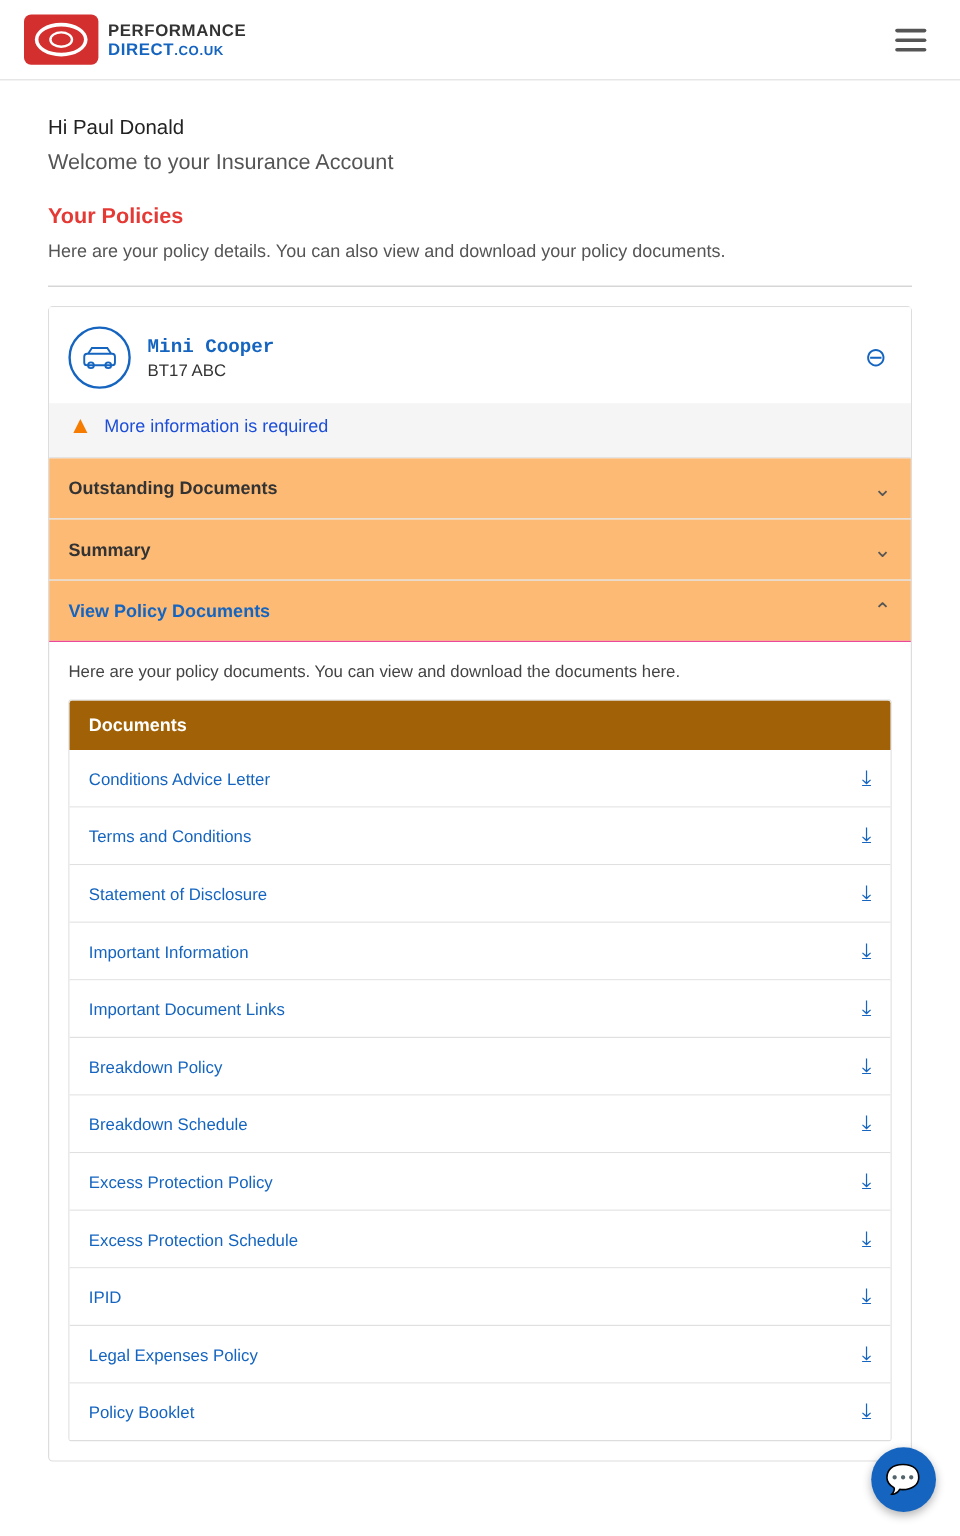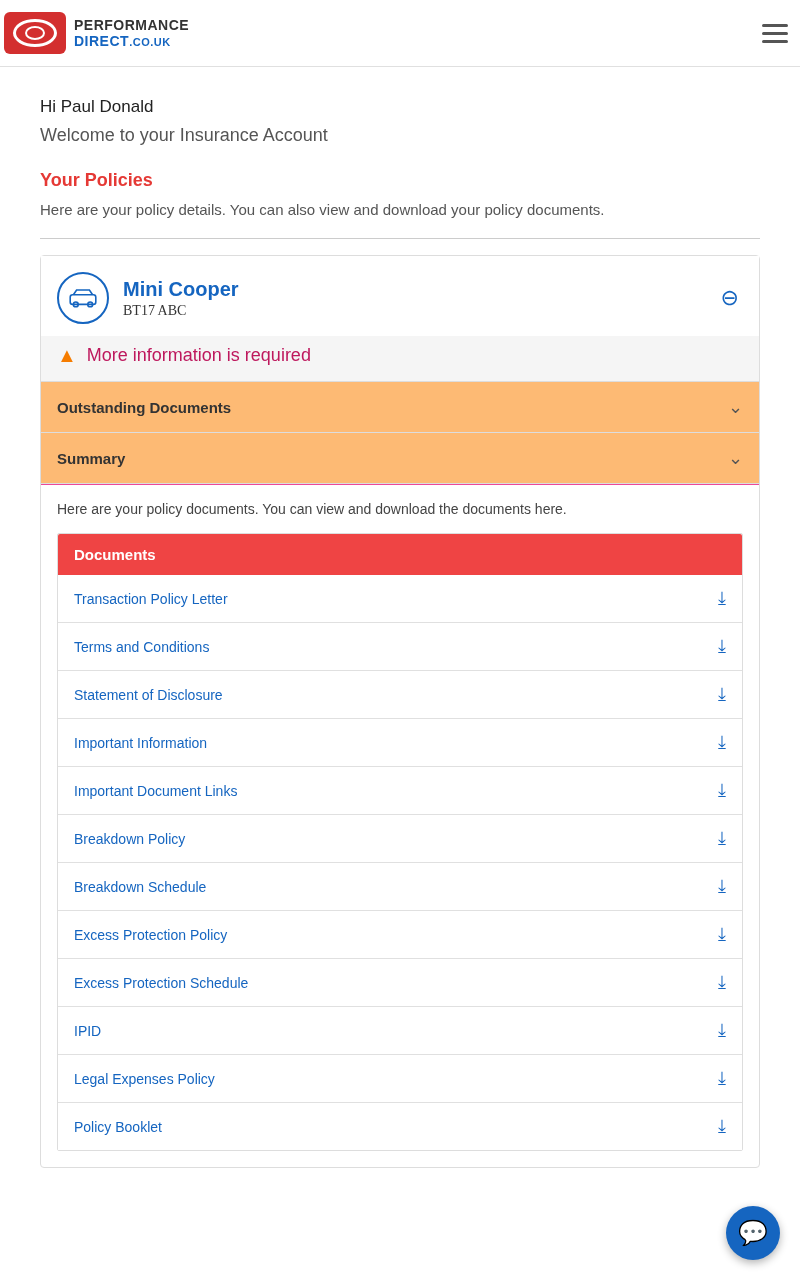--- a/index.html
+++ b/index.html
@@ -11,21 +11,21 @@
       min-height: 1280px;
       color: #333;
       font-size: 15px;
     }
 
     
     .header {
       display: flex;
       align-items: center;
       justify-content: space-between;
-      padding: 12px 4px;
+      padding: 12px 20px;
       border-bottom: 1px solid #e0e0e0;
       background: #fff;
     }
     .logo-container {
       display: flex;
       align-items: center;
     }
     .logo-box {
       background: #d32f2f;
       border-radius: 6px;
@@ -146,51 +146,51 @@
       flex-shrink: 0;
     }
     .car-svg {
       width: 32px;
       height: 20px;
     }
     .policy-info {
       flex: 1;
     }
     .policy-name {
-      font-size: 20px;
-      font-weight: bold;
-      color: #1565c0;
+      font-size: 16px;
+      font-weight: bold;
+      color: #1565c0;
+      font-family: Liberation Mono, monospace;
     }
     .policy-reg {
       font-size: 14px;
       color: #333;
       margin-top: 2px;
-      font-family: Liberation Serif, serif;
     }
     .collapse-btn {
       color: #1565c0;
       font-size: 22px;
       cursor: pointer;
       line-height: 1;
       padding: 4px;
     }
     .warning-row {
       display: flex;
       align-items: center;
       padding: 8px 16px 14px 16px;
       background: #f5f5f5;
     }
     .warning-icon {
       font-size: 20px;
       color: #f57c00;
       margin-right: 10px;
     }
     .warning-text {
-      font-size: 18px;
-      color: #be185d;
+      font-size: 15px;
+      color: #1d4ed8;
     }
 
     
     .accordion-section {
       border-top: 1px solid #ddd;
     }
     .accordion-header {
       display: flex;
       align-items: center;
       justify-content: space-between;
@@ -215,21 +215,21 @@
       border-top: 1px solid #ec4899;
     }
     .section-desc {
       font-size: 14px;
       color: #444;
       margin-bottom: 16px;
     }
 
     
     .documents-header {
-      background: #ef4444;
+      background: #a16207;
       color: #fff;
       padding: 12px 16px;
       font-size: 15px;
       font-weight: bold;
       border-radius: 2px 2px 0 0;
     }
     .document-row {
       display: flex;
       align-items: center;
       justify-content: space-between;
@@ -335,29 +335,33 @@
     </div>
 
     <div class="accordion-section">
       <div class="accordion-header">
         <span class="accordion-title">Summary</span>
         <span class="chevron">⌄</span>
       </div>
     </div>
 
     <div class="accordion-section">
+      <div class="accordion-header">
+        <span class="accordion-title blue">View Policy Documents</span>
+        <span class="chevron">⌃</span>
+      </div>
       <div class="accordion-content">
         <p class="section-desc">Here are your policy documents. You can view and download the documents here.</p>
 
         <div class="documents-wrapper">
           <div class="documents-header">Documents</div>
 
           <div id="documents-list">
               <div class="document-row">
-      <span class="document-name">Transaction Policy Letter</span>
+      <span class="document-name">Conditions Advice Letter</span>
       <span class="download-icon">⤓</span>
     </div>
               <div class="document-row">
       <span class="document-name">Terms and Conditions</span>
       <span class="download-icon">⤓</span>
     </div>
               <div class="document-row">
       <span class="document-name">Statement of Disclosure</span>
       <span class="download-icon">⤓</span>
     </div>

